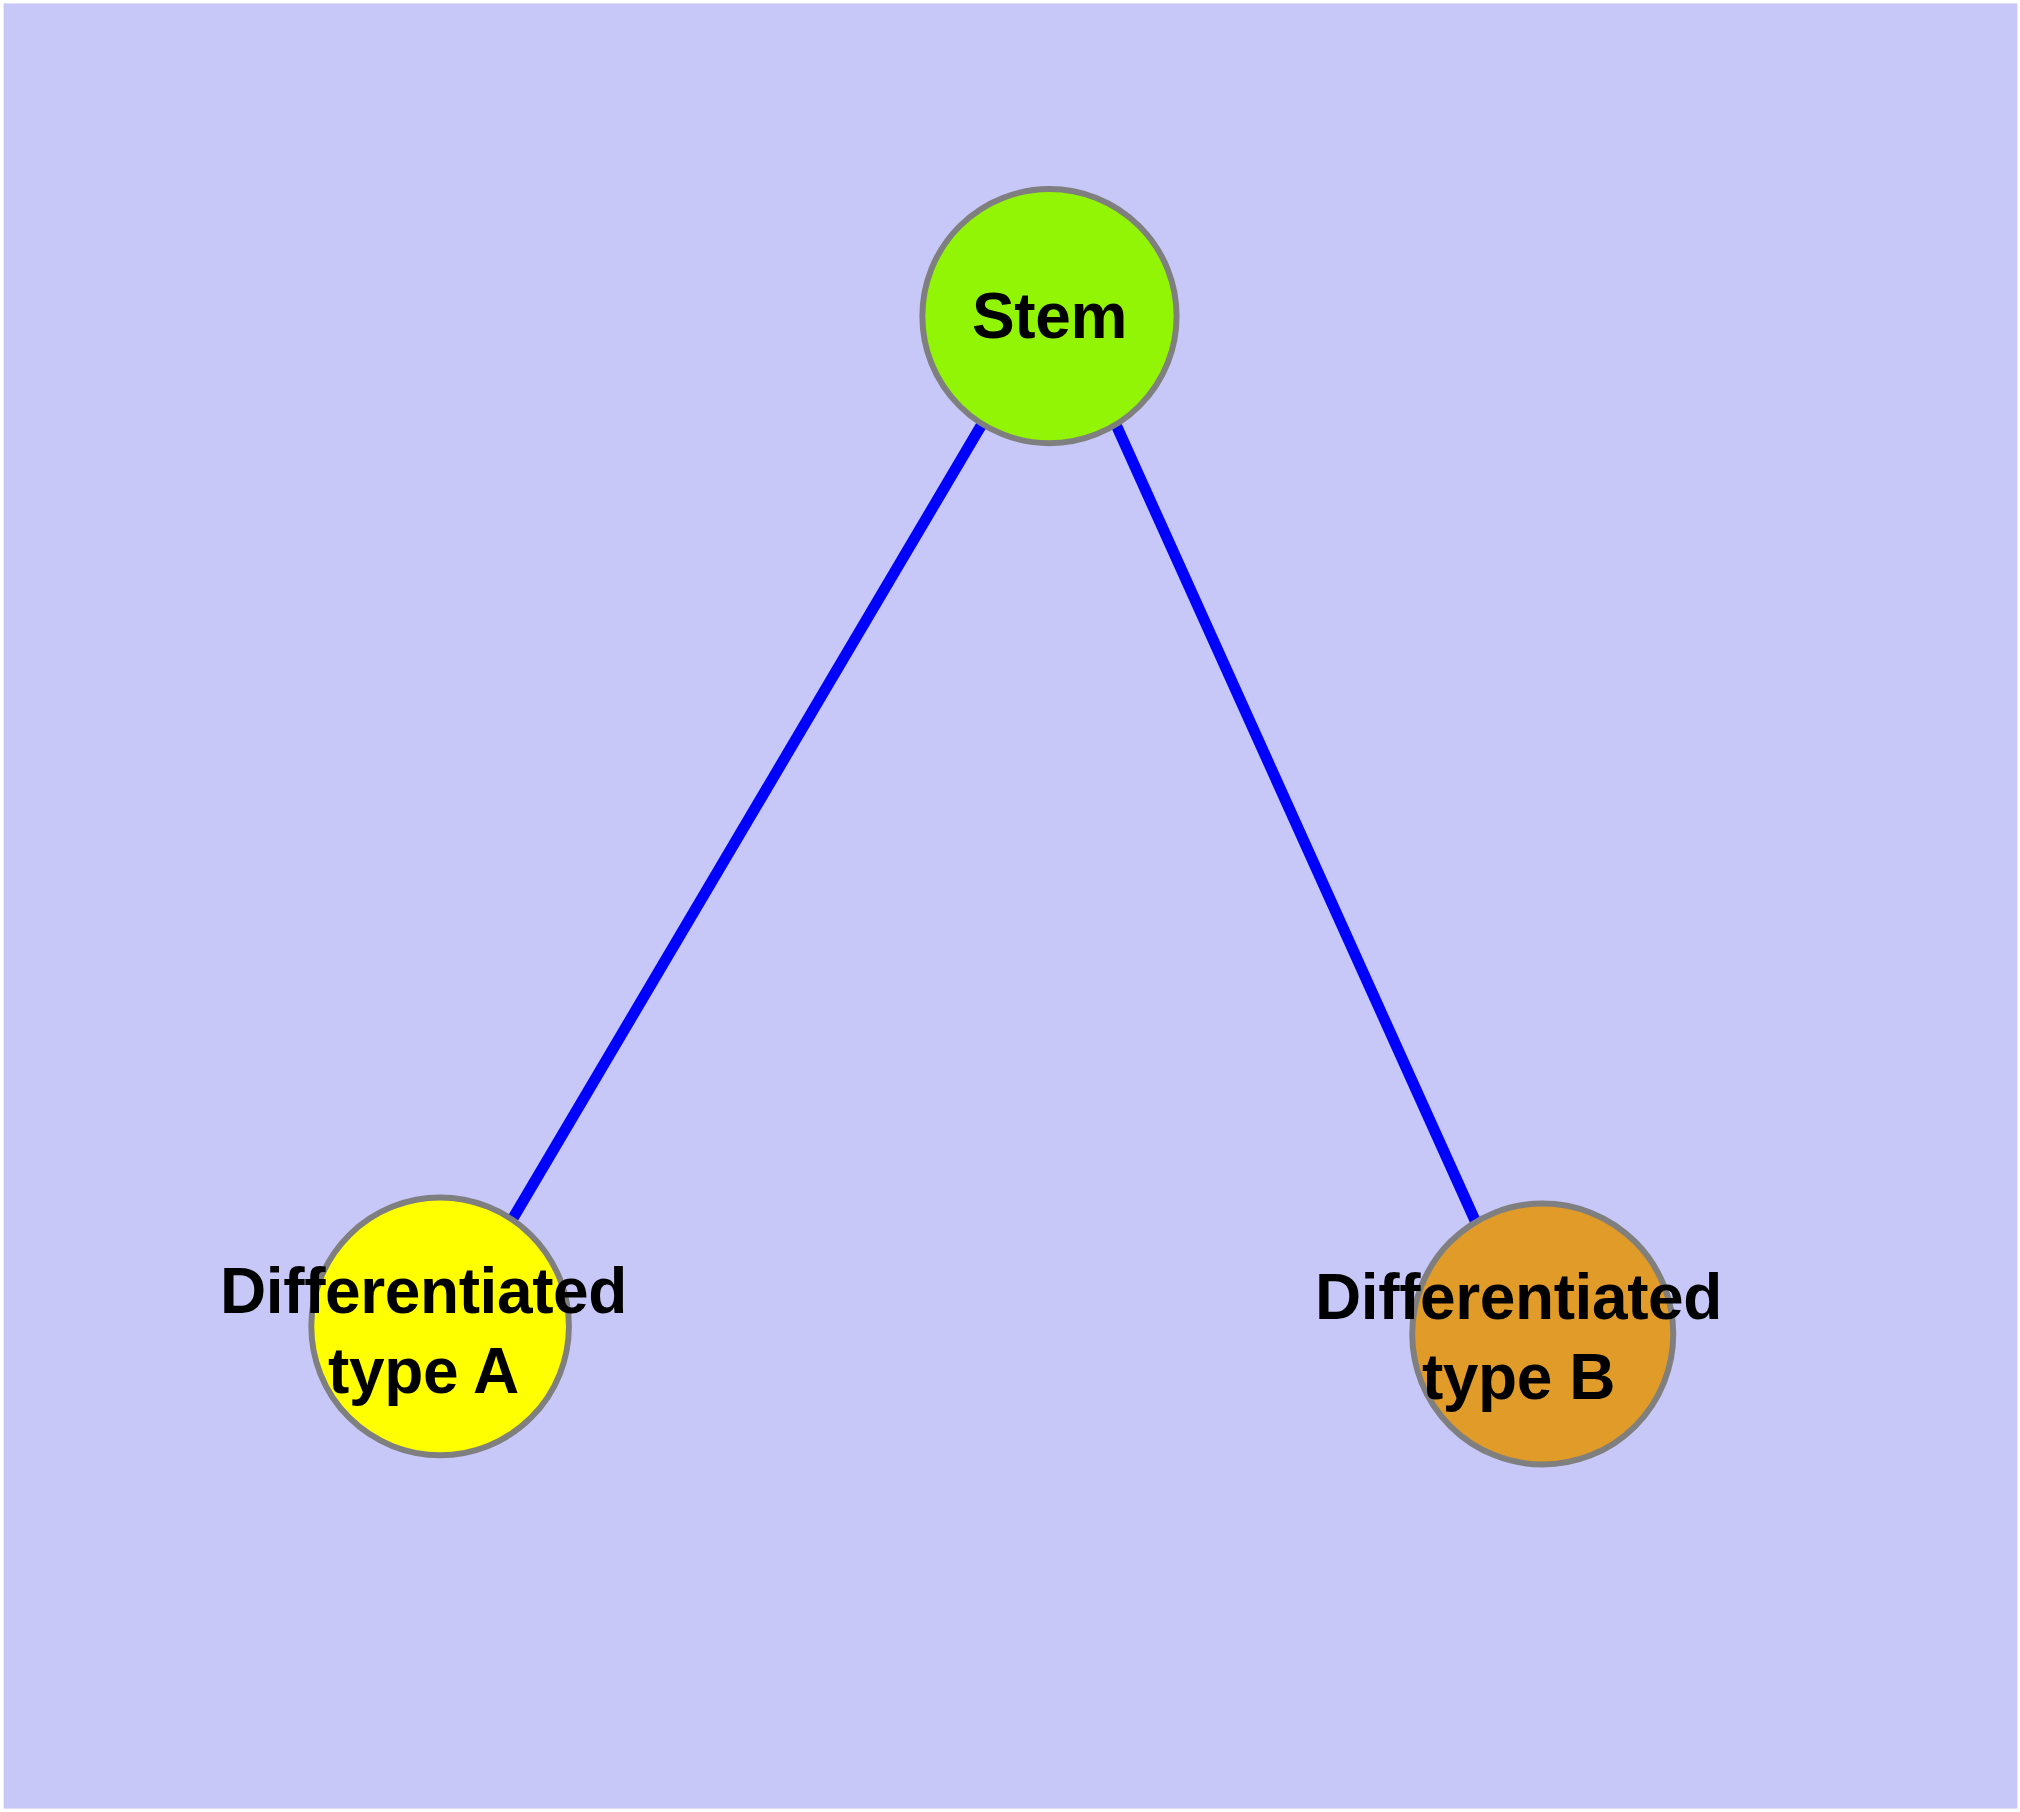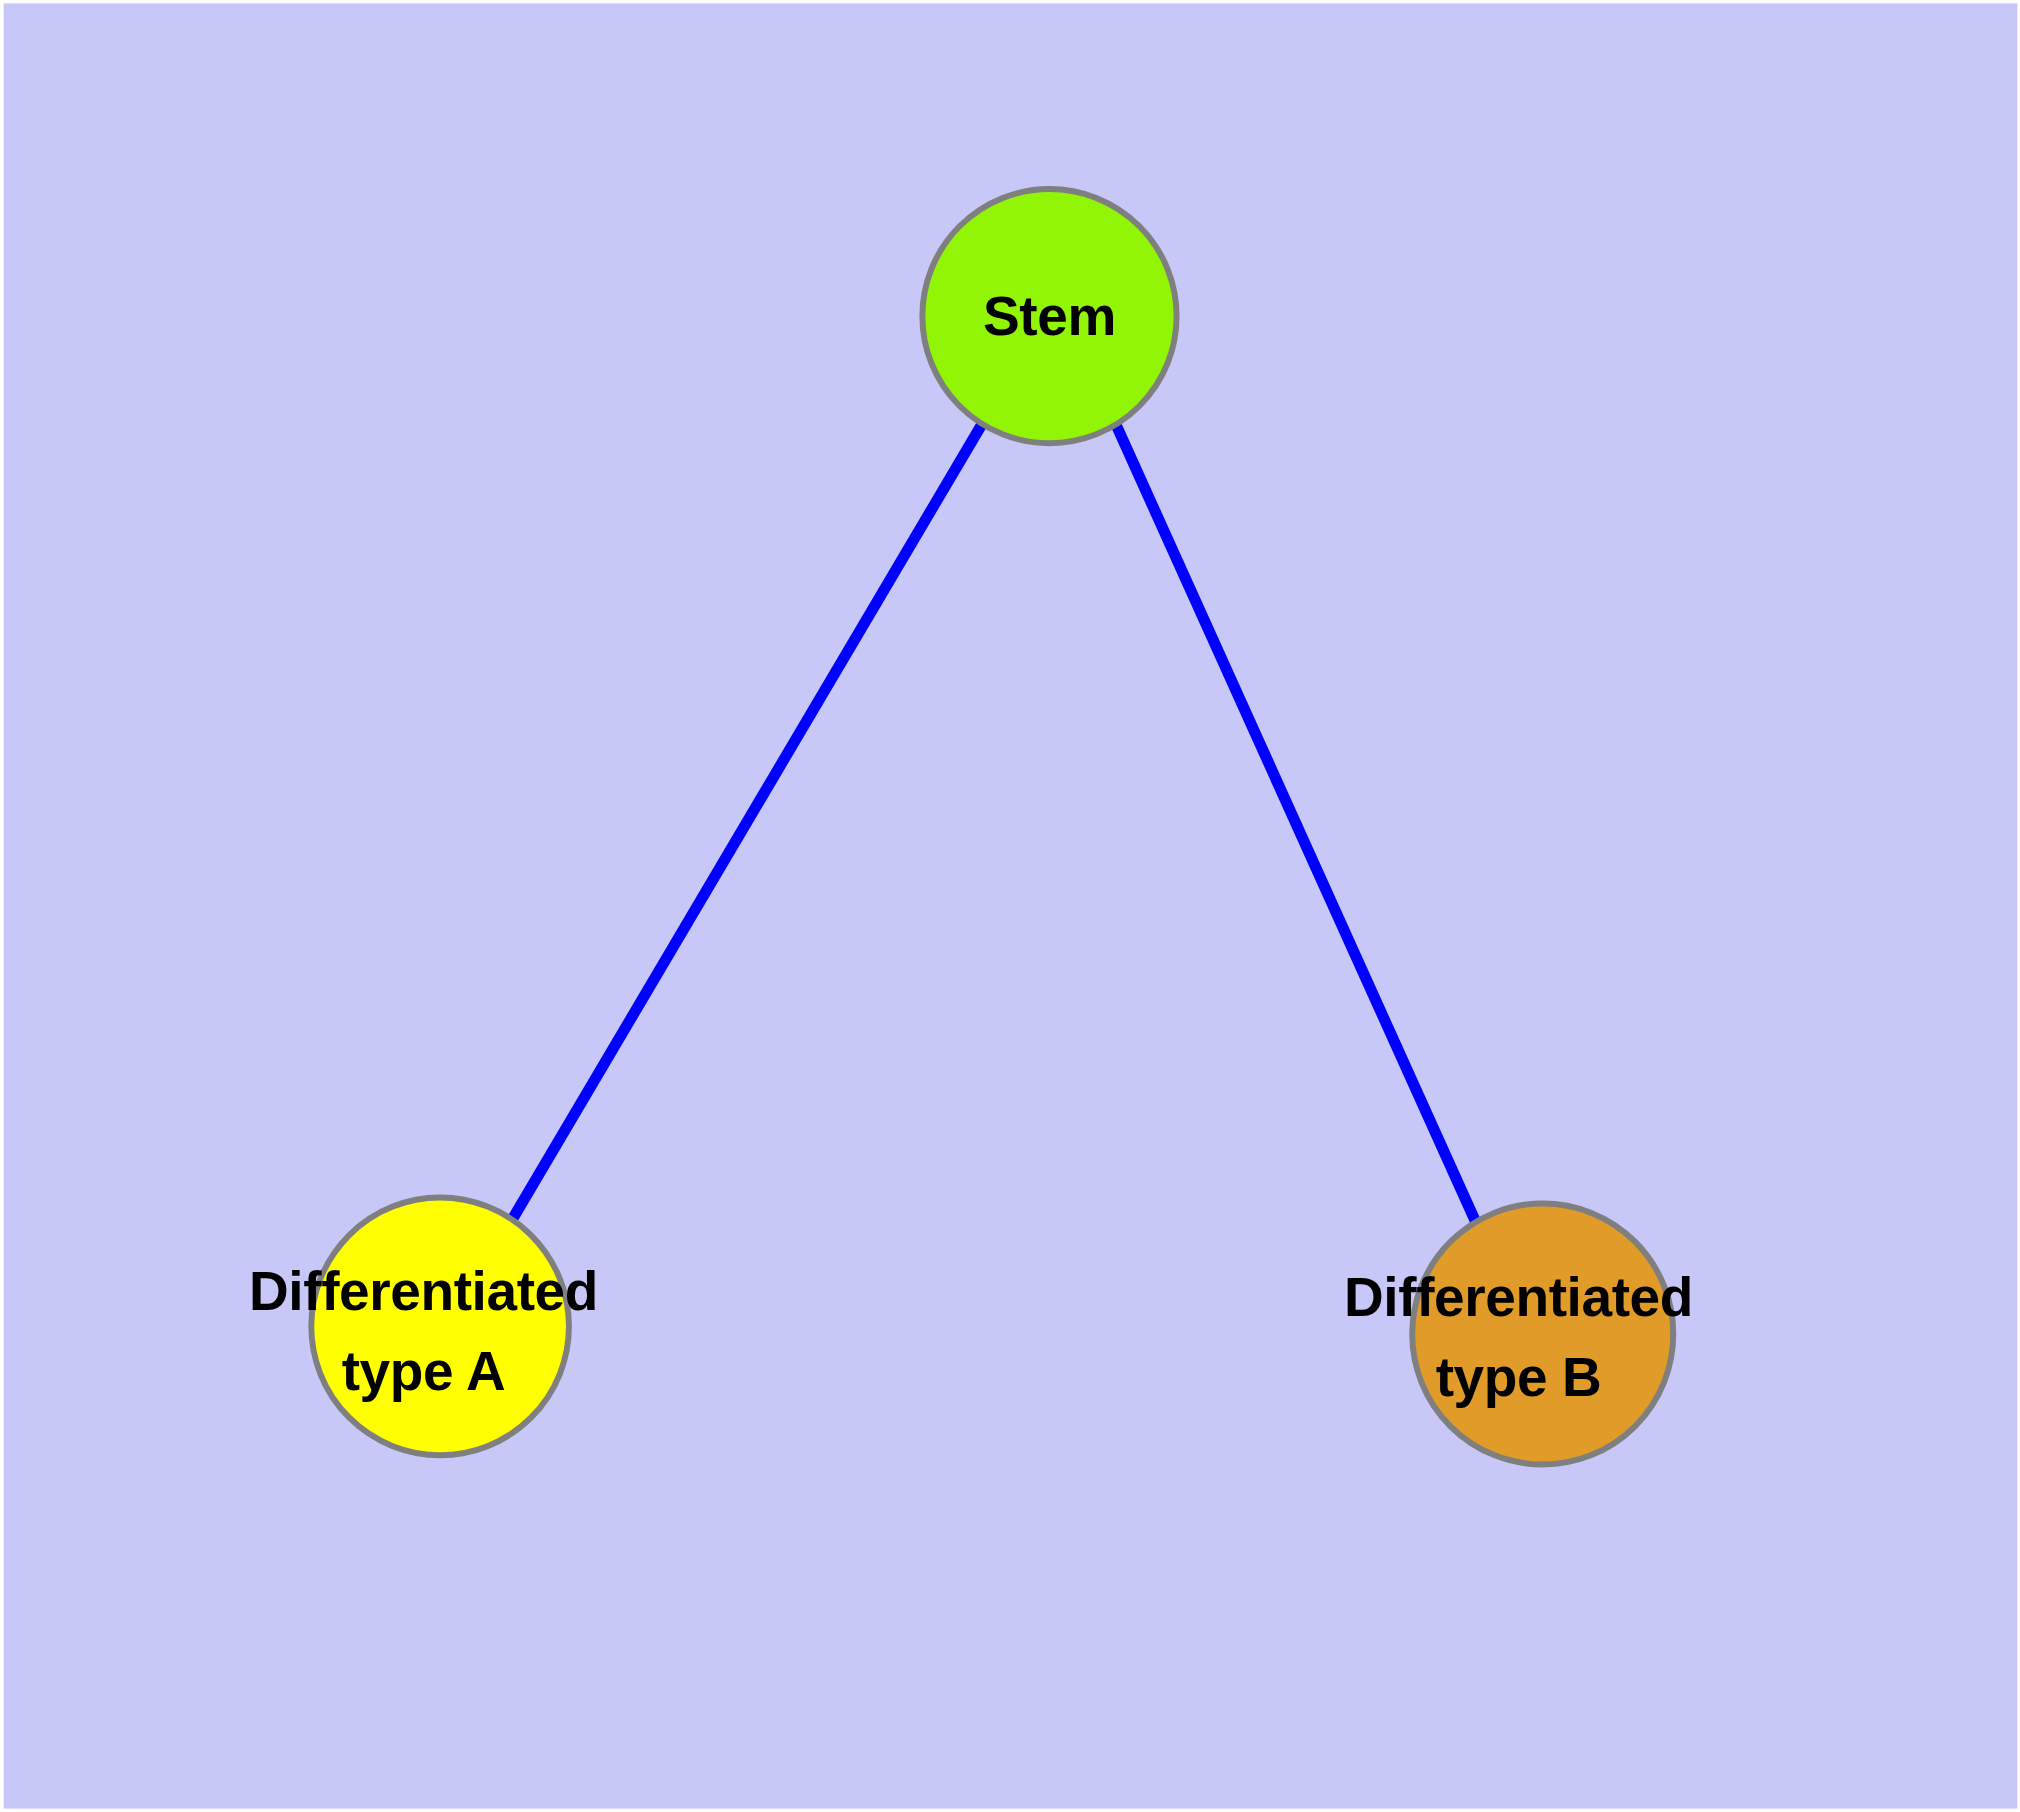--- a/index.html
+++ b/index.html
@@ -24,21 +24,21 @@
     left: 0;
     top: 0;
     width: 2021px;
     height: 1812px;
     display: block;
   }
   .node-label {
     position: absolute;
     color: #000000;
     font-weight: bold;
-    font-size: 55px;
+    font-size: 64px;
     line-height: 80px;
     letter-spacing: -0.4px;
     white-space: pre;
     text-align: center;
     pointer-events: none;
     font-family: "Liberation Sans", sans-serif;
   }
 </style>
 </head>
 <body>

